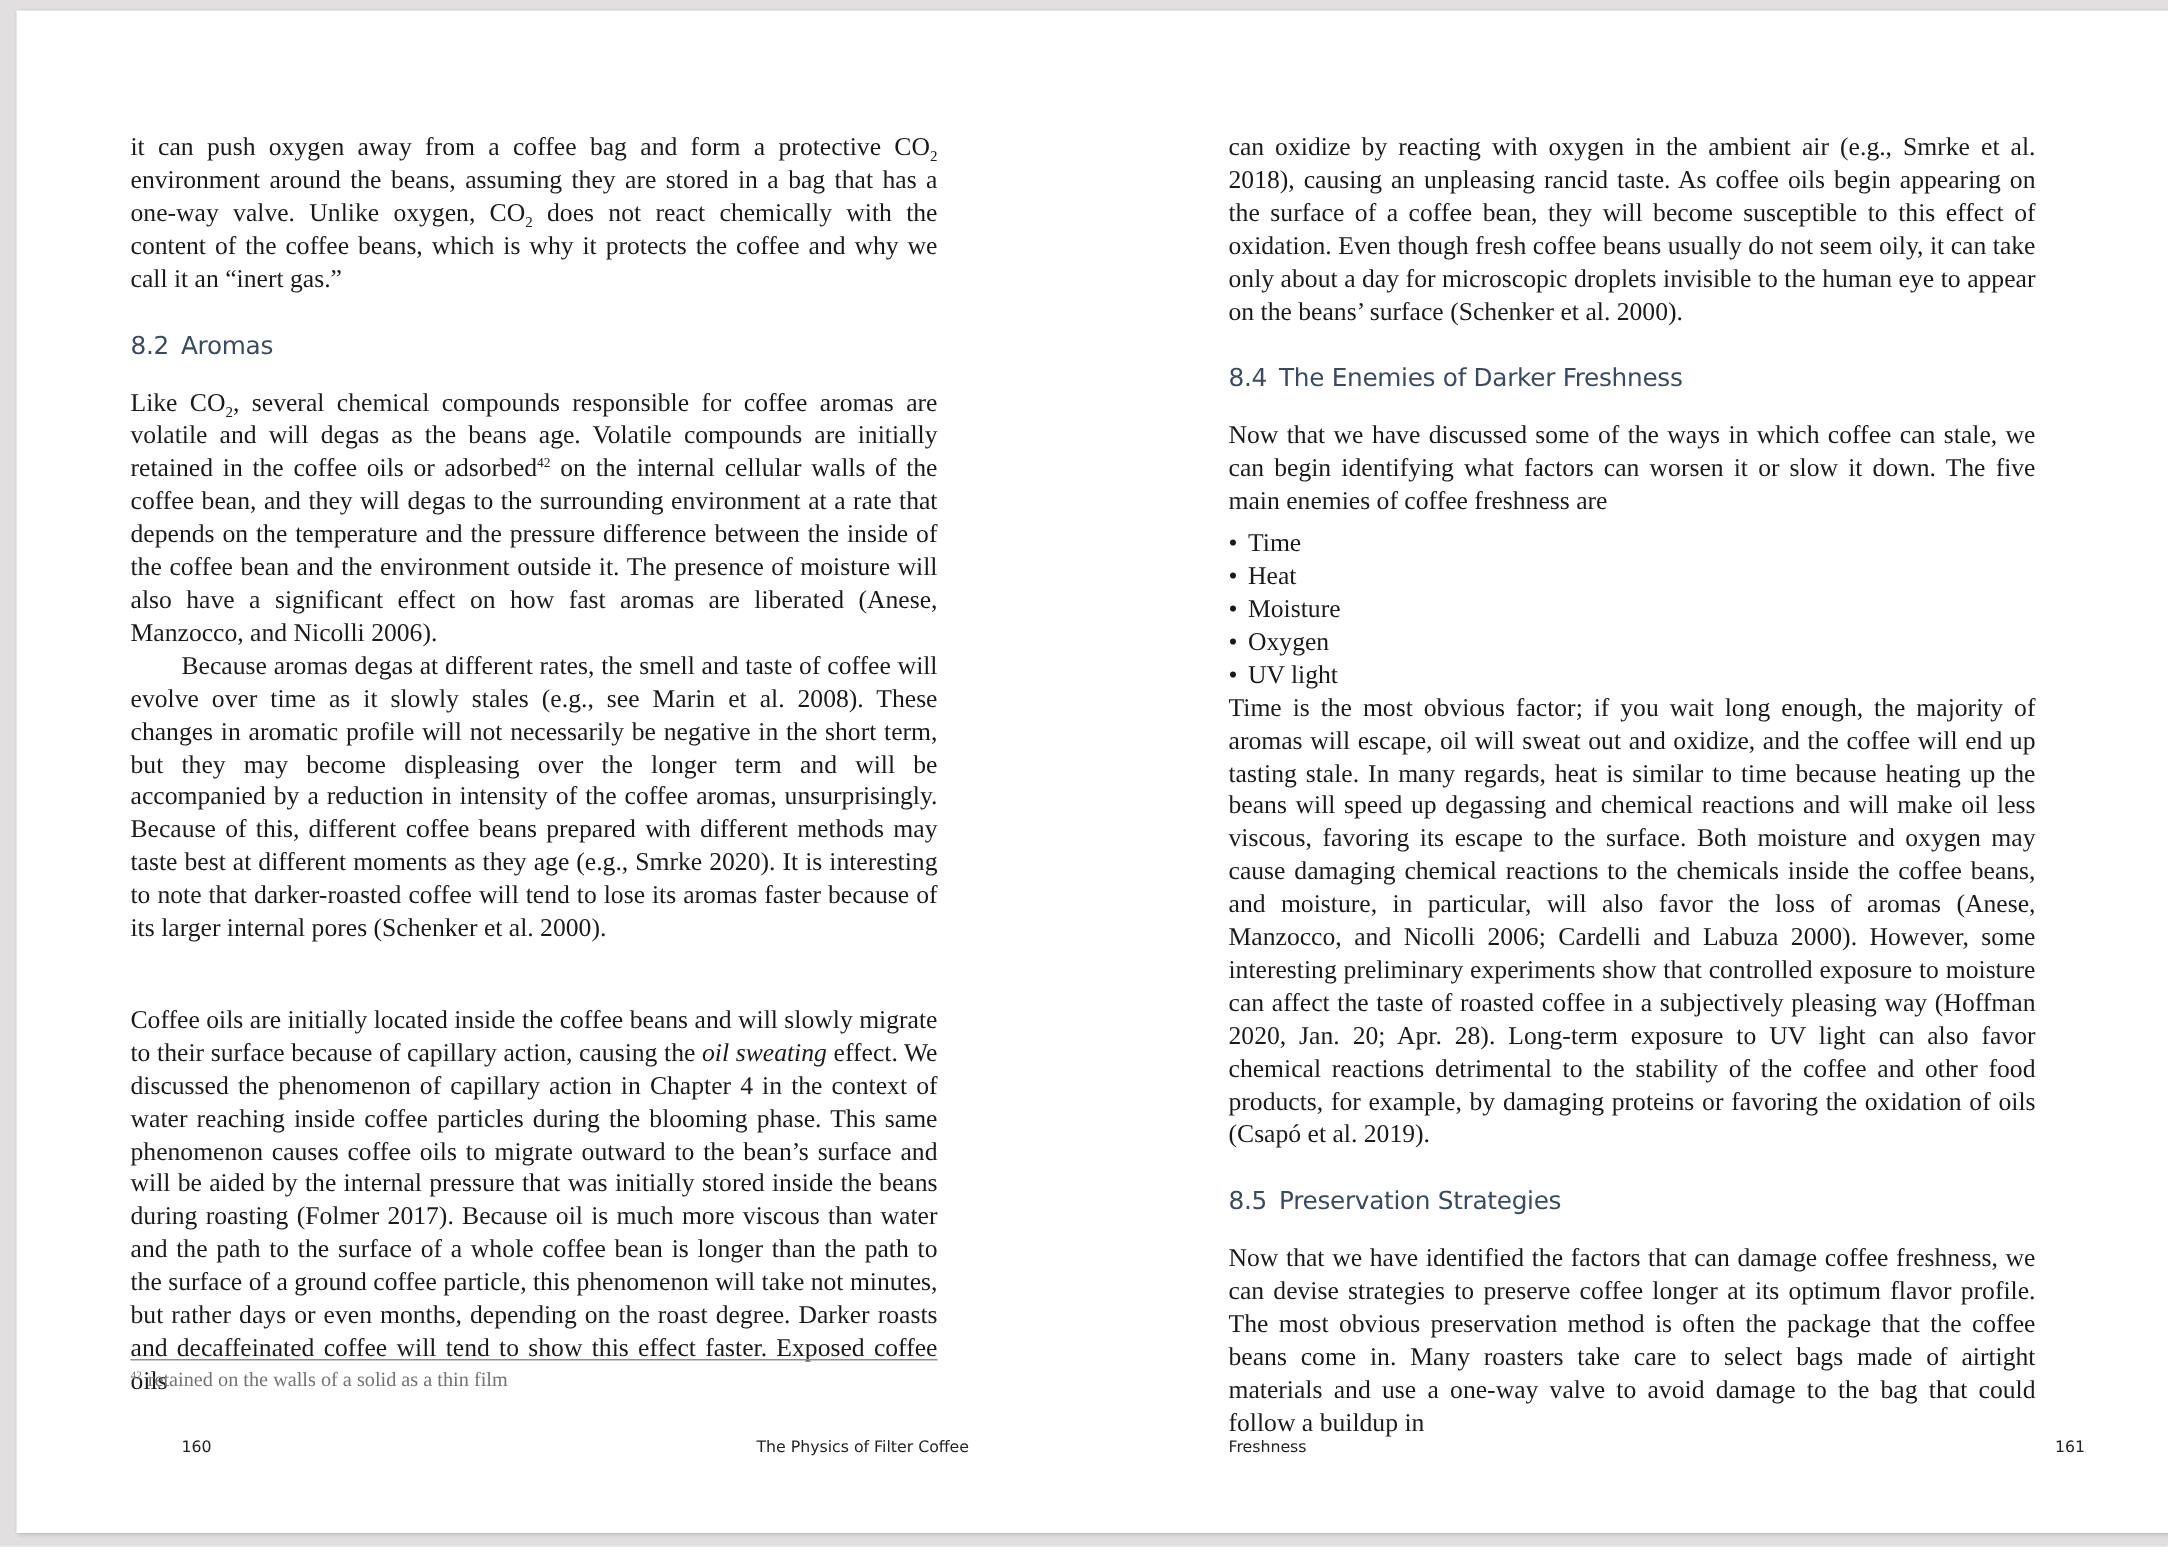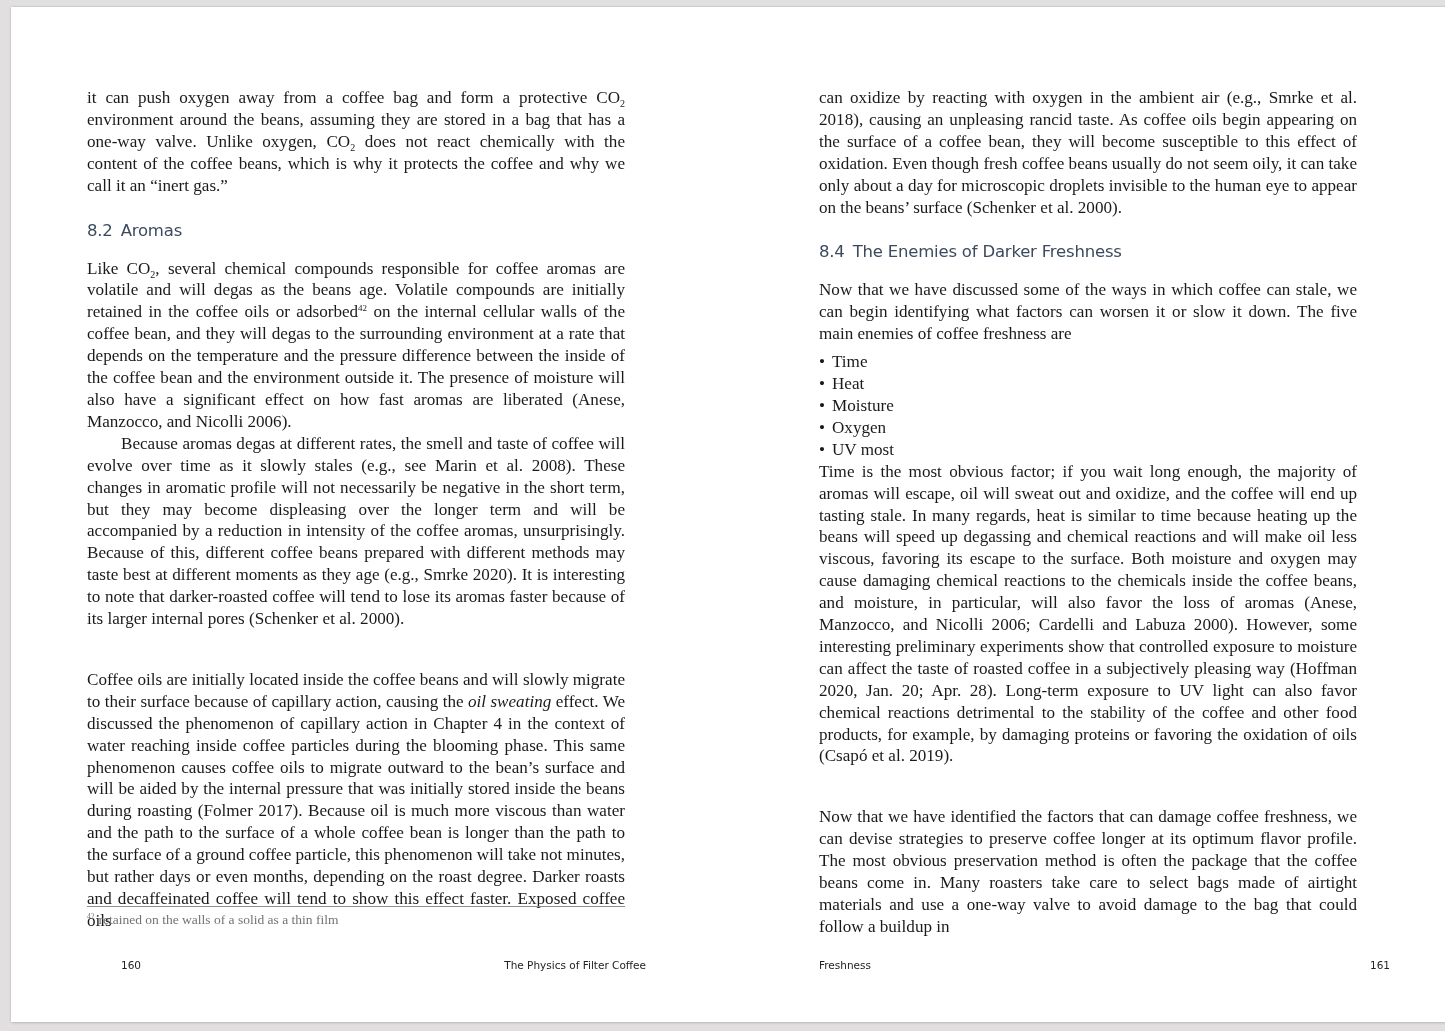--- a/index.html
+++ b/index.html
@@ -137,25 +137,26 @@
     <div class="gap-before-h"></div>
     <h2><span class="sec-num">8.4</span><span>The Enemies of Darker Freshness</span></h2>
     <div class="gap-after-h"></div>
 
     <p>Now that we have discussed some of the ways in which coffee can stale, we can begin identifying what factors can worsen it or slow it down. The five main ene­mies of coffee freshness are</p>
     <ul class="enemies">
       <li><span class="bullet">•</span><span>Time</span></li>
       <li><span class="bullet">•</span><span>Heat</span></li>
       <li><span class="bullet">•</span><span>Moisture</span></li>
       <li><span class="bullet">•</span><span>Oxygen</span></li>
-      <li><span class="bullet">•</span><span>UV most</span></li>
+      <li><span class="bullet">•</span><span>UV light</span></li>
     </ul>
     <p>Time is the most obvious factor; if you wait long enough, the majority of aromas will escape, oil will sweat out and oxidize, and the coffee will end up tasting stale. In many regards, heat is similar to time because heating up the beans will speed up degassing and chemical reactions and will make oil less viscous, favoring its escape to the surface. Both moisture and oxygen may cause damaging chemical reactions to the chemicals inside the coffee beans, and moisture, in particular, will also favor the loss of aromas (Anese, Manzocco, and Nicolli 2006; Cardelli and Labuza 2000). However, some interesting preliminary experiments show that controlled exposure to moisture can affect the taste of roasted coffee in a subjectively pleasing way (Hoffman 2020, Jan. 20; Apr. 28). Long-term expo­sure to UV light can also favor chemical reactions detrimental to the stability of the coffee and other food products, for example, by damaging proteins or favoring the oxidation of oils (Csapó et al. 2019).</p>
 
     <div class="gap-before-h"></div>
+    <h2><span class="sec-num">8.5</span><span>Preservation Strategies</span></h2>
     <div class="gap-after-h"></div>
 
     <p>Now that we have identified the factors that can damage coffee freshness, we can devise strategies to preserve coffee longer at its optimum flavor profile. The most obvious preservation method is often the package that the coffee beans come in. Many roasters take care to select bags made of airtight materials and use a one-way valve to avoid damage to the bag that could follow a buildup in</p>
   </div>
 
   <div class="folio folio-right-title">Freshness</div>
   <div class="folio folio-right-num">161</div>
 
 </div>
 

